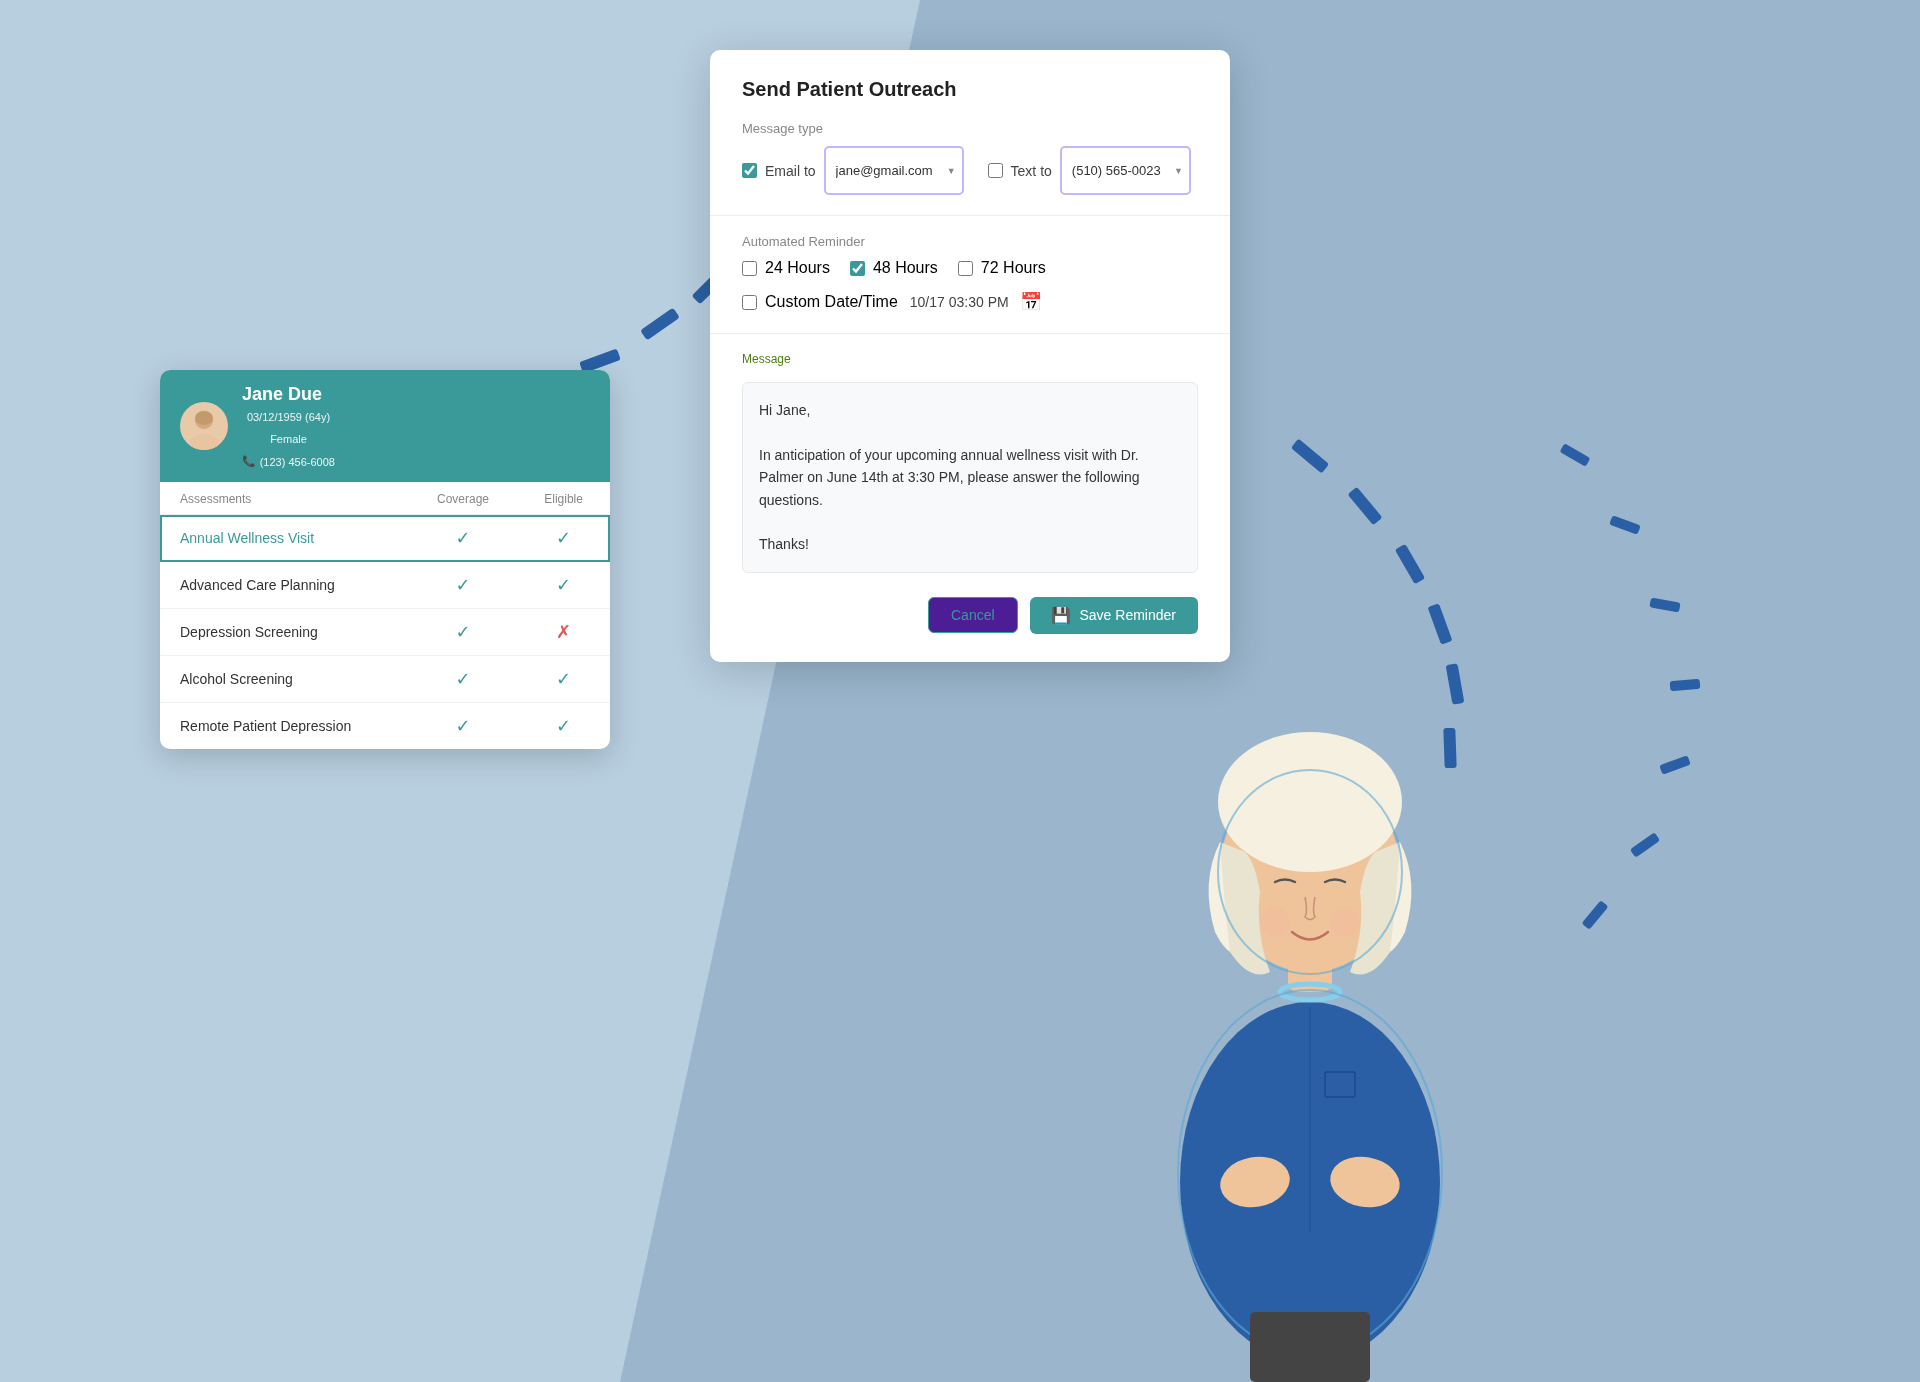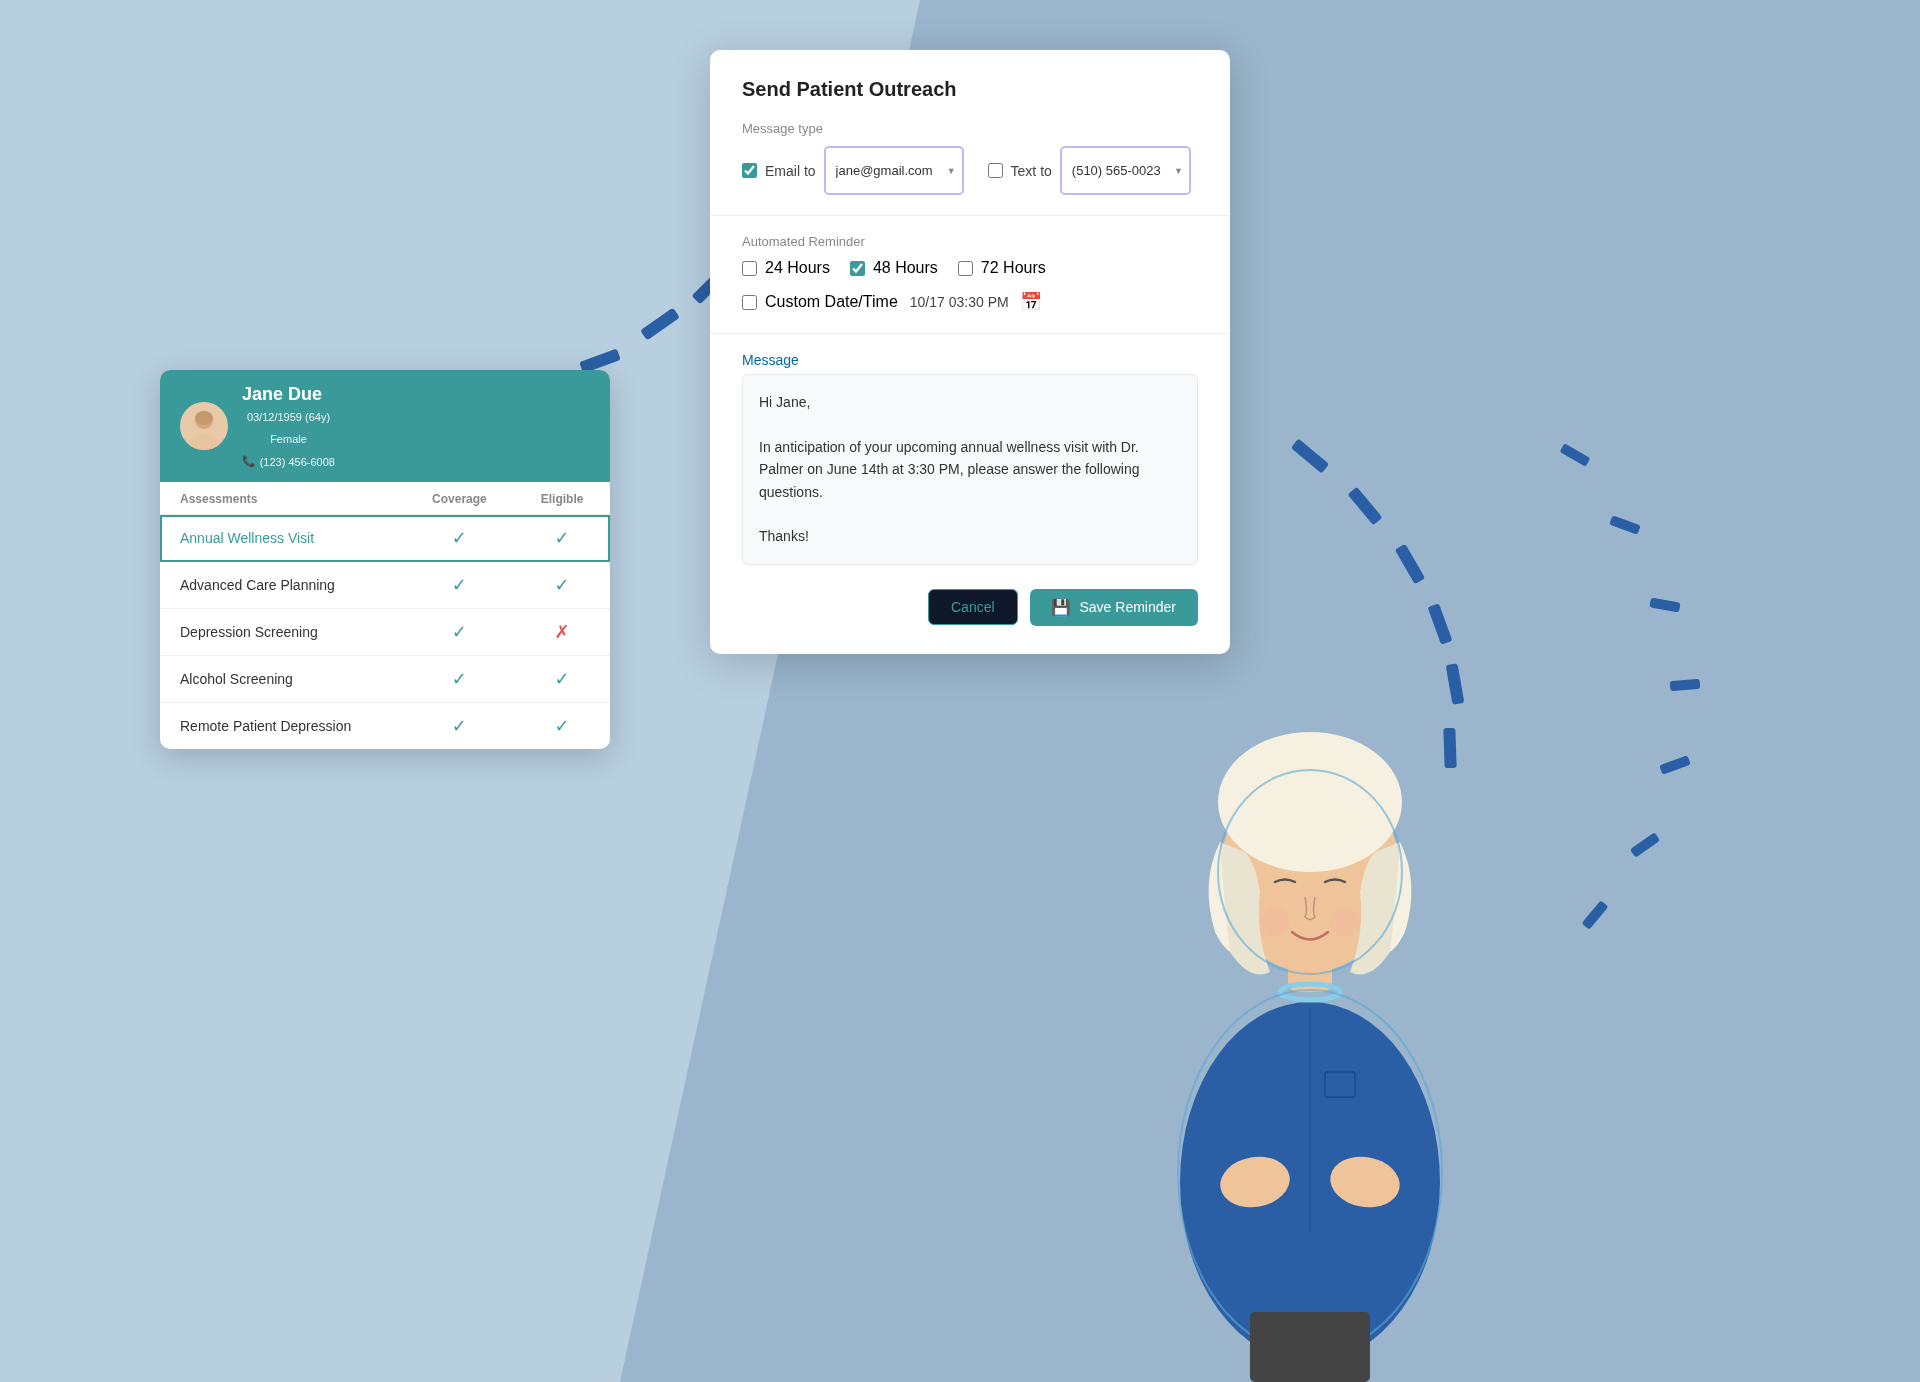--- a/index.html
+++ b/index.html
@@ -95,21 +95,21 @@
       align-items: center;
       gap: 4px;
     }
 
     .assessments-table {
       width: 100%;
       border-collapse: collapse;
     }
     .assessments-table thead tr th {
       font-size: 12px;
-      font-weight: 700;
+      font-weight: 400;
       color: #888;
       padding: 10px 20px 8px;
       text-align: left;
       border-bottom: 1px solid #eee;
     }
     .assessments-table thead tr th:nth-child(2),
     .assessments-table thead tr th:nth-child(3) {
       text-align: center;
     }
     .assessments-table tbody tr {
@@ -230,23 +230,23 @@
       font-size: 14px;
       color: #444;
     }
     .calendar-icon {
       color: #888;
       font-size: 18px;
       cursor: pointer;
     }
 
     .message-section-label {
-      font-size: 14px;
-      color: #0369a1;
-      margin-bottom: 6px;
+      font-size: 12px;
+      color: #4d7c0f;
+      margin-bottom: 16px;
     }
     .message-box {
       background: #f8f9fa;
       border: 1px solid #e8e8e8;
       border-radius: 6px;
       padding: 16px;
       font-size: 14px;
       color: #333;
       line-height: 1.6;
       min-height: 120px;
@@ -254,21 +254,21 @@
     }
 
     .modal-footer {
       display: flex;
       justify-content: flex-end;
       gap: 12px;
       align-items: center;
     }
     .btn-cancel {
       border: 1px solid #3a9a9a;
-      background: #0f172a;
+      background: #4c1d95;
       color: #3a9a9a;
       padding: 9px 22px;
       border-radius: 6px;
       font-size: 14px;
       cursor: pointer;
       font-weight: 500;
     }
     .btn-save {
       background: #3a9a9a;
       color: #fff;

